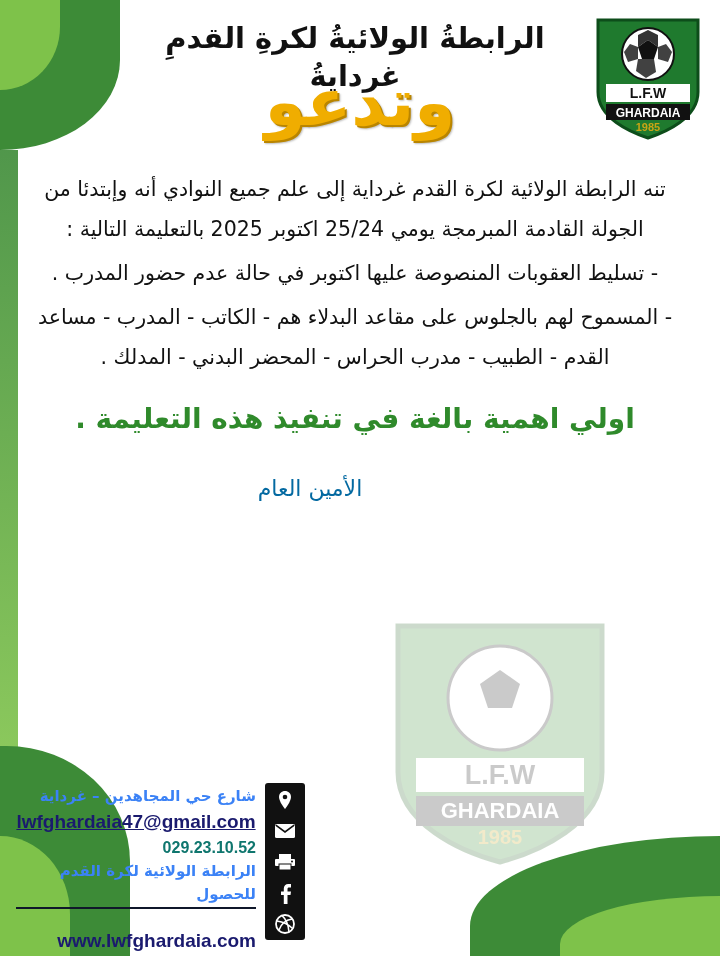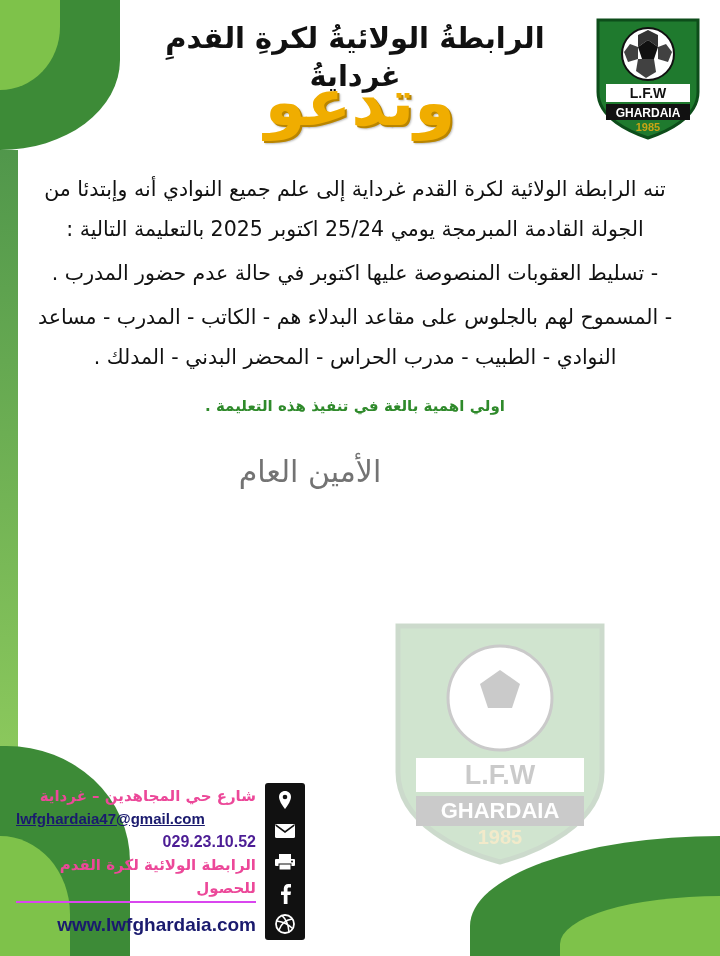--- a/index.html
+++ b/index.html
@@ -140,28 +140,28 @@
     line-height: 1.95;
     color: #111;
     font-family: "DejaVu Sans", sans-serif;
   }
   .body-text p {
     margin: 0 0 4px 0;
   }
   .para-green {
     color: #2f8a2b;
     font-weight: bold;
-    font-size: 15px;
+    font-size: 28px;
     margin-top: 14px !important;
     text-align: center;
   }
   .signature {
     margin-top: 22px !important;
-    font-size: 30px;
-    color: #737373;
+    font-size: 22px;
+    color: #0369a1;
     padding-right: 90px;
   }
 
   
   .footer {
     position: absolute;
     bottom: 8px;
     left: 10px;
     width: 300px;
     height: 165px;
@@ -174,44 +174,44 @@
     text-align: right;
     direction: rtl;
   }
   .f-line {
     font-size: 15px;
     font-weight: bold;
     color: #1a1a1a;
     line-height: 1.5;
     font-family: "DejaVu Sans", sans-serif;
   }
-  .f-line.red { color: #ec4899; }
+  .f-line.red { color: #3b82f6; }
   .f-line.mail {
     color: #1a1a6e;
     text-decoration: underline;
     direction: ltr;
-    text-align: left;
-    font-size: 15px;
+    text-align: center;
+    font-size: 19px;
     font-family: "Liberation Sans", sans-serif;
   }
   .f-line.phone {
     direction: ltr;
     text-align: right;
     font-size: 16px;
     font-family: "Liberation Sans", sans-serif;
-    color: #4c1d95;
+    color: #0f766e;
   }
   .f-line.web {
     color: #1a1a6e;
     direction: ltr;
     text-align: right;
     font-size: 19px;
     font-family: "Liberation Sans", sans-serif;
-    border-top: 2px solid #d946ef;
-    padding-top: 8px;
+    border-top: 2px solid #0f172a;
+    padding-top: 18px;
     margin-top: 2px;
   }
   .icon-col {
     position: absolute;
     left: 255px;
     top: 0px;
     width: 40px;
     background: #111;
     border-radius: 3px;
     padding: 3px 0;
@@ -272,21 +272,21 @@
       <text x="110" y="202" font-size="22" font-weight="bold" text-anchor="middle" font-family="Liberation Sans, sans-serif" fill="#ffffff">GHARDAIA</text>
       <text x="110" y="228" font-size="20" font-weight="bold" text-anchor="middle" font-family="Liberation Sans, sans-serif" fill="#c8a415">1985</text>
     </svg>
   </div>
 
   <div class="notice-title">وتدعو</div>
 
   <div class="body-text">
     <p>تنه الرابطة الولائية لكرة القدم غرداية إلى علم جميع النوادي أنه وإبتدئا من الجولة القادمة المبرمجة يومي 25/24 اكتوبر 2025 بالتعليمة التالية :</p>
     <p>- تسليط العقوبات المنصوصة عليها اكتوبر في حالة عدم حضور المدرب .</p>
-    <p>- المسموح لهم بالجلوس على مقاعد البدلاء هم - الكاتب - المدرب - مساعد النوادي - الطبيب - مدرب الحراس - المحضر البدني - المدلك .</p>
+    <p>- المسموح لهم بالجلوس على مقاعد البدلاء هم - الكاتب - المدرب - مساعد القدم - الطبيب - مدرب الحراس - المحضر البدني - المدلك .</p>
     <p class="para-green">اولي اهمية بالغة في تنفيذ هذه التعليمة .</p>
     <p class="signature">الأمين العام</p>
   </div>
 
   <div class="footer">
     <div class="footer-lines">
       <div class="f-line red">شارع حي المجاهدين – غرداية</div>
       <div class="f-line mail">lwfghardaia47@gmail.com</div>
       <div class="f-line phone">029.23.10.52</div>
       <div class="f-line red">الرابطة الولائية لكرة القدم للحصول</div>

